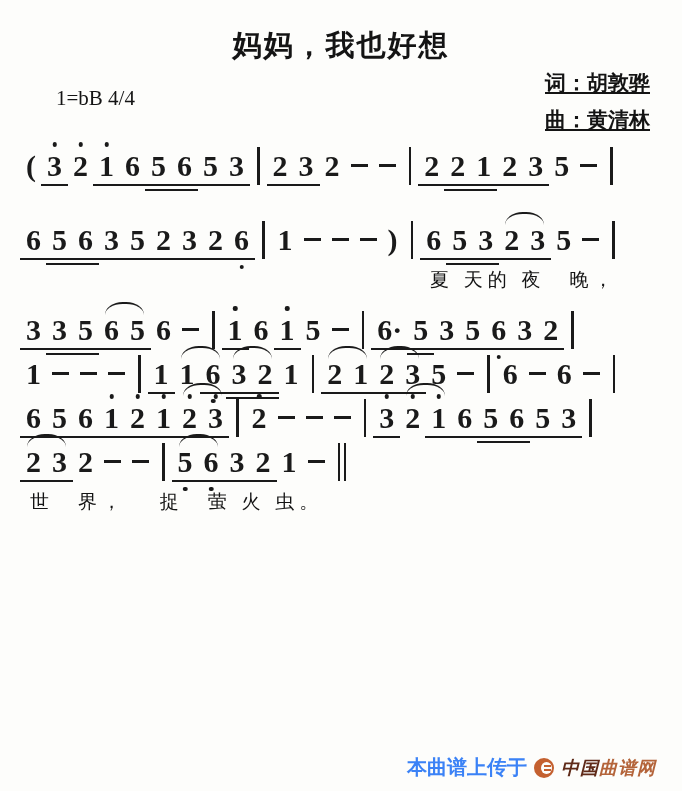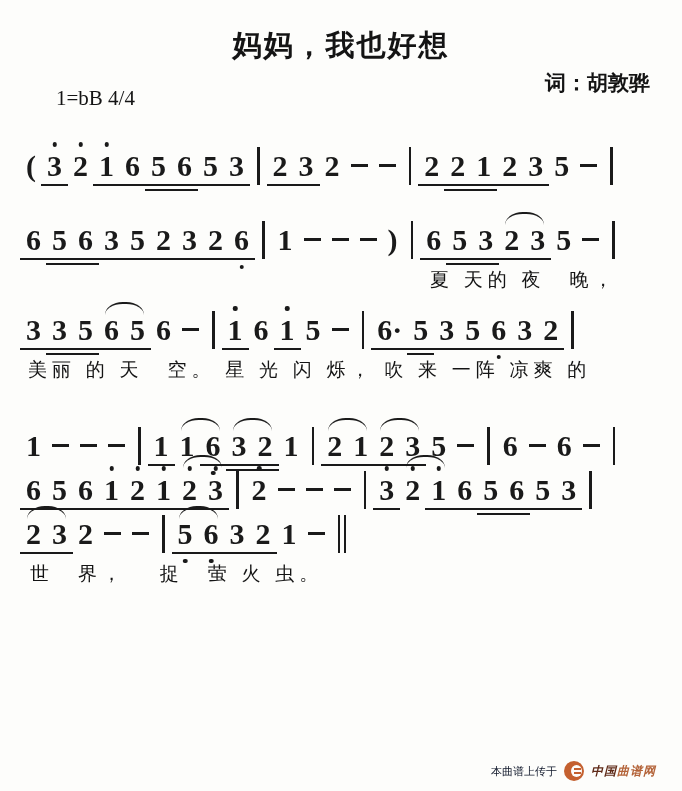--- a/index.html
+++ b/index.html
@@ -13,21 +13,21 @@
     font-family:"Liberation Sans",sans-serif;font-weight:bold;
     font-size:29px;letter-spacing:2px;color:#141414;
   }
   .keysig{
     position:absolute;left:56px;top:86px;font-size:21px;
     font-family:"Liberation Serif",serif;color:#141414;
   }
   .credits{
     position:absolute;right:32px;top:64px;text-align:center;
     font-family:"Liberation Sans",sans-serif;font-weight:bold;
-    font-size:21px;line-height:37px;color:#141414;
+    font-size:21px;line-height:37px;color:#141414;text-decoration:underline;
   }
   .score{position:absolute;left:26px;top:144px;right:16px;}
   .mrow{
     display:flex;align-items:center;column-gap:11px;
     height:44px;position:relative;
   }
   .note{
     position:relative;font-size:30px;line-height:1;font-weight:bold;
     font-family:"Liberation Serif",serif;white-space:nowrap;
   }
@@ -50,36 +50,37 @@
   .lyr{
     display:flex;align-items:center;
     font-family:"Liberation Serif",serif;font-size:19px;letter-spacing:5px;
     height:28px;margin-top:4px;white-space:pre;color:#141414;
   }
   .credit{
     font-family:"Liberation Sans",sans-serif;font-weight:bold;
     font-size:20px;letter-spacing:1px;margin-left:24px;color:#141414;
   }
   .wm{position:absolute;right:26px;bottom:10px;display:flex;align-items:center;gap:7px;}
-  .wm-note{font-family:"Liberation Sans",sans-serif;font-weight:normal;font-size:11px;color:#0f172a;}
+  .wm-note{font-family:"Liberation Sans",sans-serif;font-weight:bold;font-size:20px;color:#3b82f6;}
   .logo{width:20px;height:20px;border-radius:50%;background:#c4602f;position:relative;display:inline-block;}
   .logo b{position:absolute;left:7px;top:4px;width:11px;height:12px;background:#fdfdfb;border-radius:50%;}
   .logo i{position:absolute;left:10px;top:7px;width:7px;height:2px;background:#c4602f;box-shadow:0 4px 0 #c4602f;}
-  .site{font-family:"Liberation Sans",sans-serif;font-weight:bold;font-style:italic;font-size:12px;letter-spacing:1px;}
+  .site{font-family:"Liberation Sans",sans-serif;font-weight:bold;font-style:italic;font-size:18px;letter-spacing:1px;}
   .site .p1{font-style:inherit;color:#5f2a18;}
   .site .p2{font-style:inherit;color:#b4643a;}
 </style>
 </head>
 <body>
 
 <div class="page">
   <h1 class="title">妈妈，我也好想</h1>
   <div class="keysig">1=bB 4/4</div>
   <div class="credits">
     <div>词：胡敦骅</div>
+    <div>曲：黄清林</div>
   </div>
 
   <div class="score" id="score">
       <div class="mrow" style="margin-bottom: 30px;">
         <span class="note">(</span>
         <span class="note">3<span class="ul l1"></span><span class="da"></span></span>
         <span class="note">2<span class="da"></span></span>
         <span class="note">1<span class="ul l1"></span><span class="da"></span></span>
         <span class="note">6<span class="ul l1"></span></span>
         <span class="note">5<span class="ul l1"></span><span class="ul l2"></span></span>
@@ -152,21 +153,20 @@
         <span class="bar"></span>
         <span class="note">6·<span class="ul l1"></span></span>
         <span class="note">5<span class="ul l1"></span><span class="ul l2"></span></span>
         <span class="note">3<span class="ul l1"></span></span>
         <span class="note">5<span class="ul l1"></span></span>
         <span class="note">6<span class="ul l1"></span><span class="db"></span></span>
         <span class="note">3<span class="ul l1"></span></span>
         <span class="note">2<span class="ul l1"></span></span>
         <span class="bar"></span>
       </div>
-      <div class="lyr" style="padding-left: 2px; margin-bottom: 40px;"><span class="">美丽 的 天　空。 星 光 闪 烁， 吹 来 一阵 凉爽 的</span></div>
       <div class="mrow" style="margin-bottom: 0px;">
         <span class="note">1</span>
         <span class="dash"></span>
         <span class="dash"></span>
         <span class="dash"></span>
         <span class="bar"></span>
         <span class="note">1<span class="ul l1"></span></span>
         <span class="grp">
           <span class="slur"></span>
           <span class="note">1</span>

